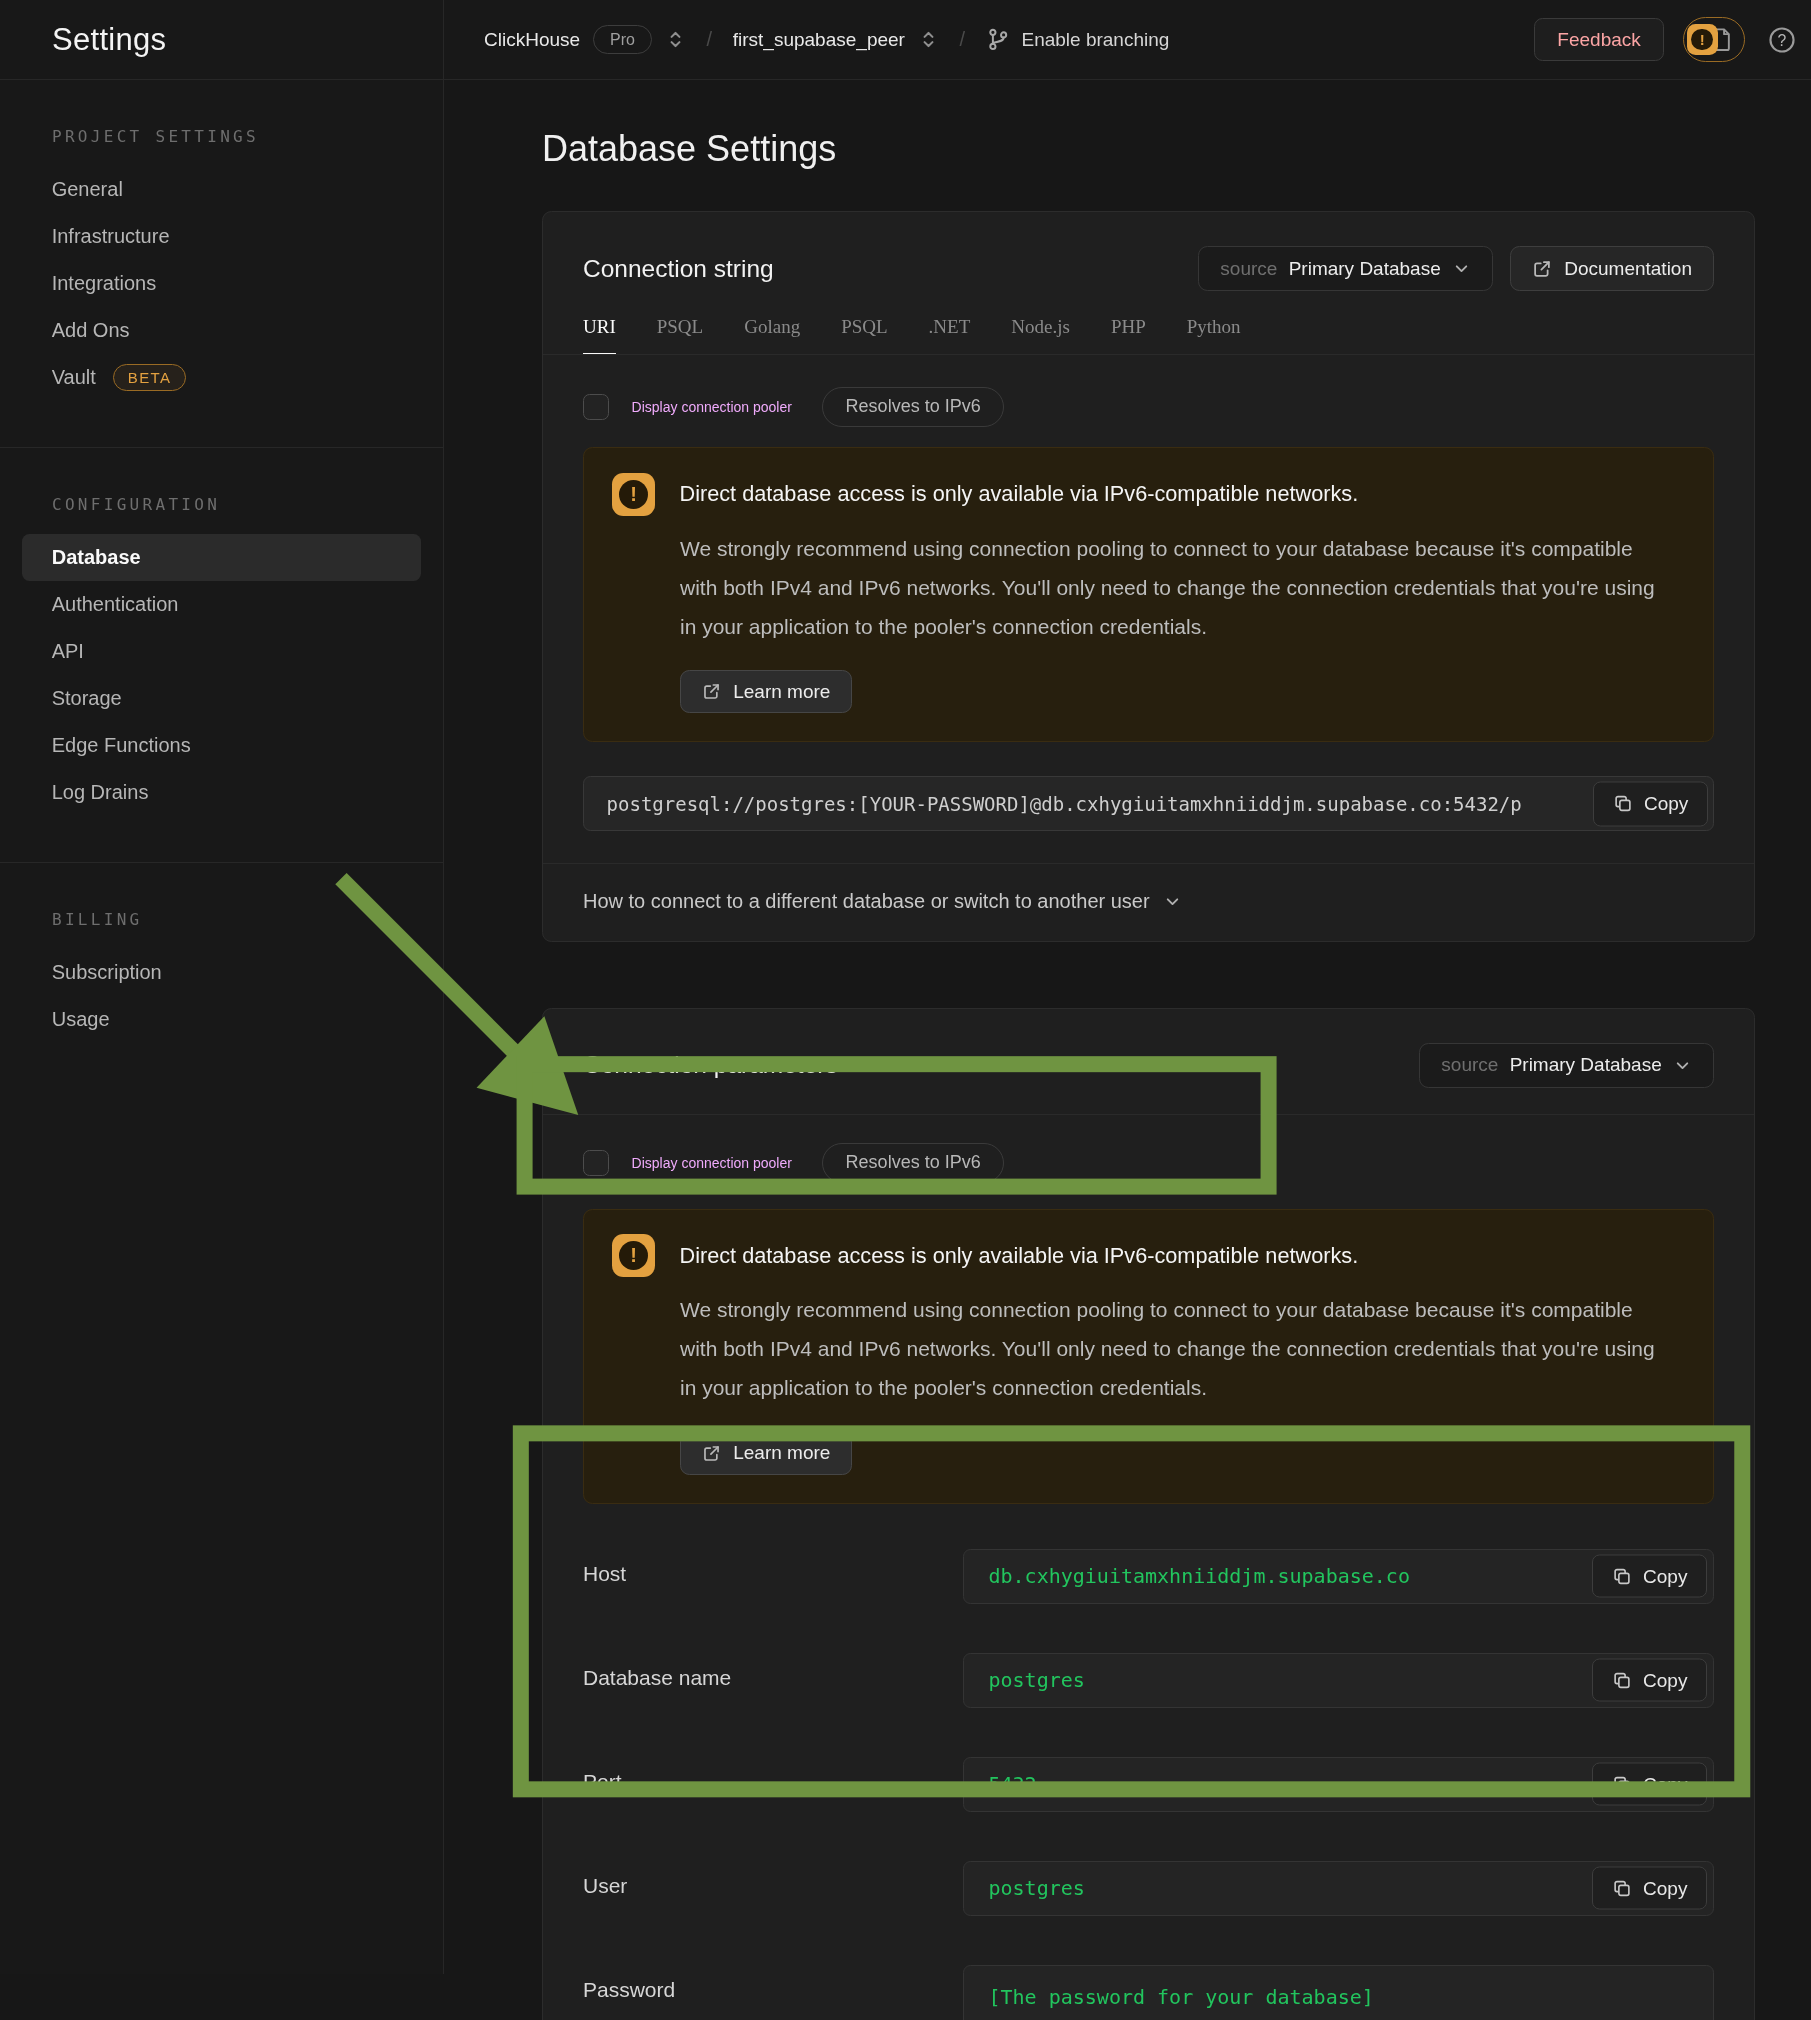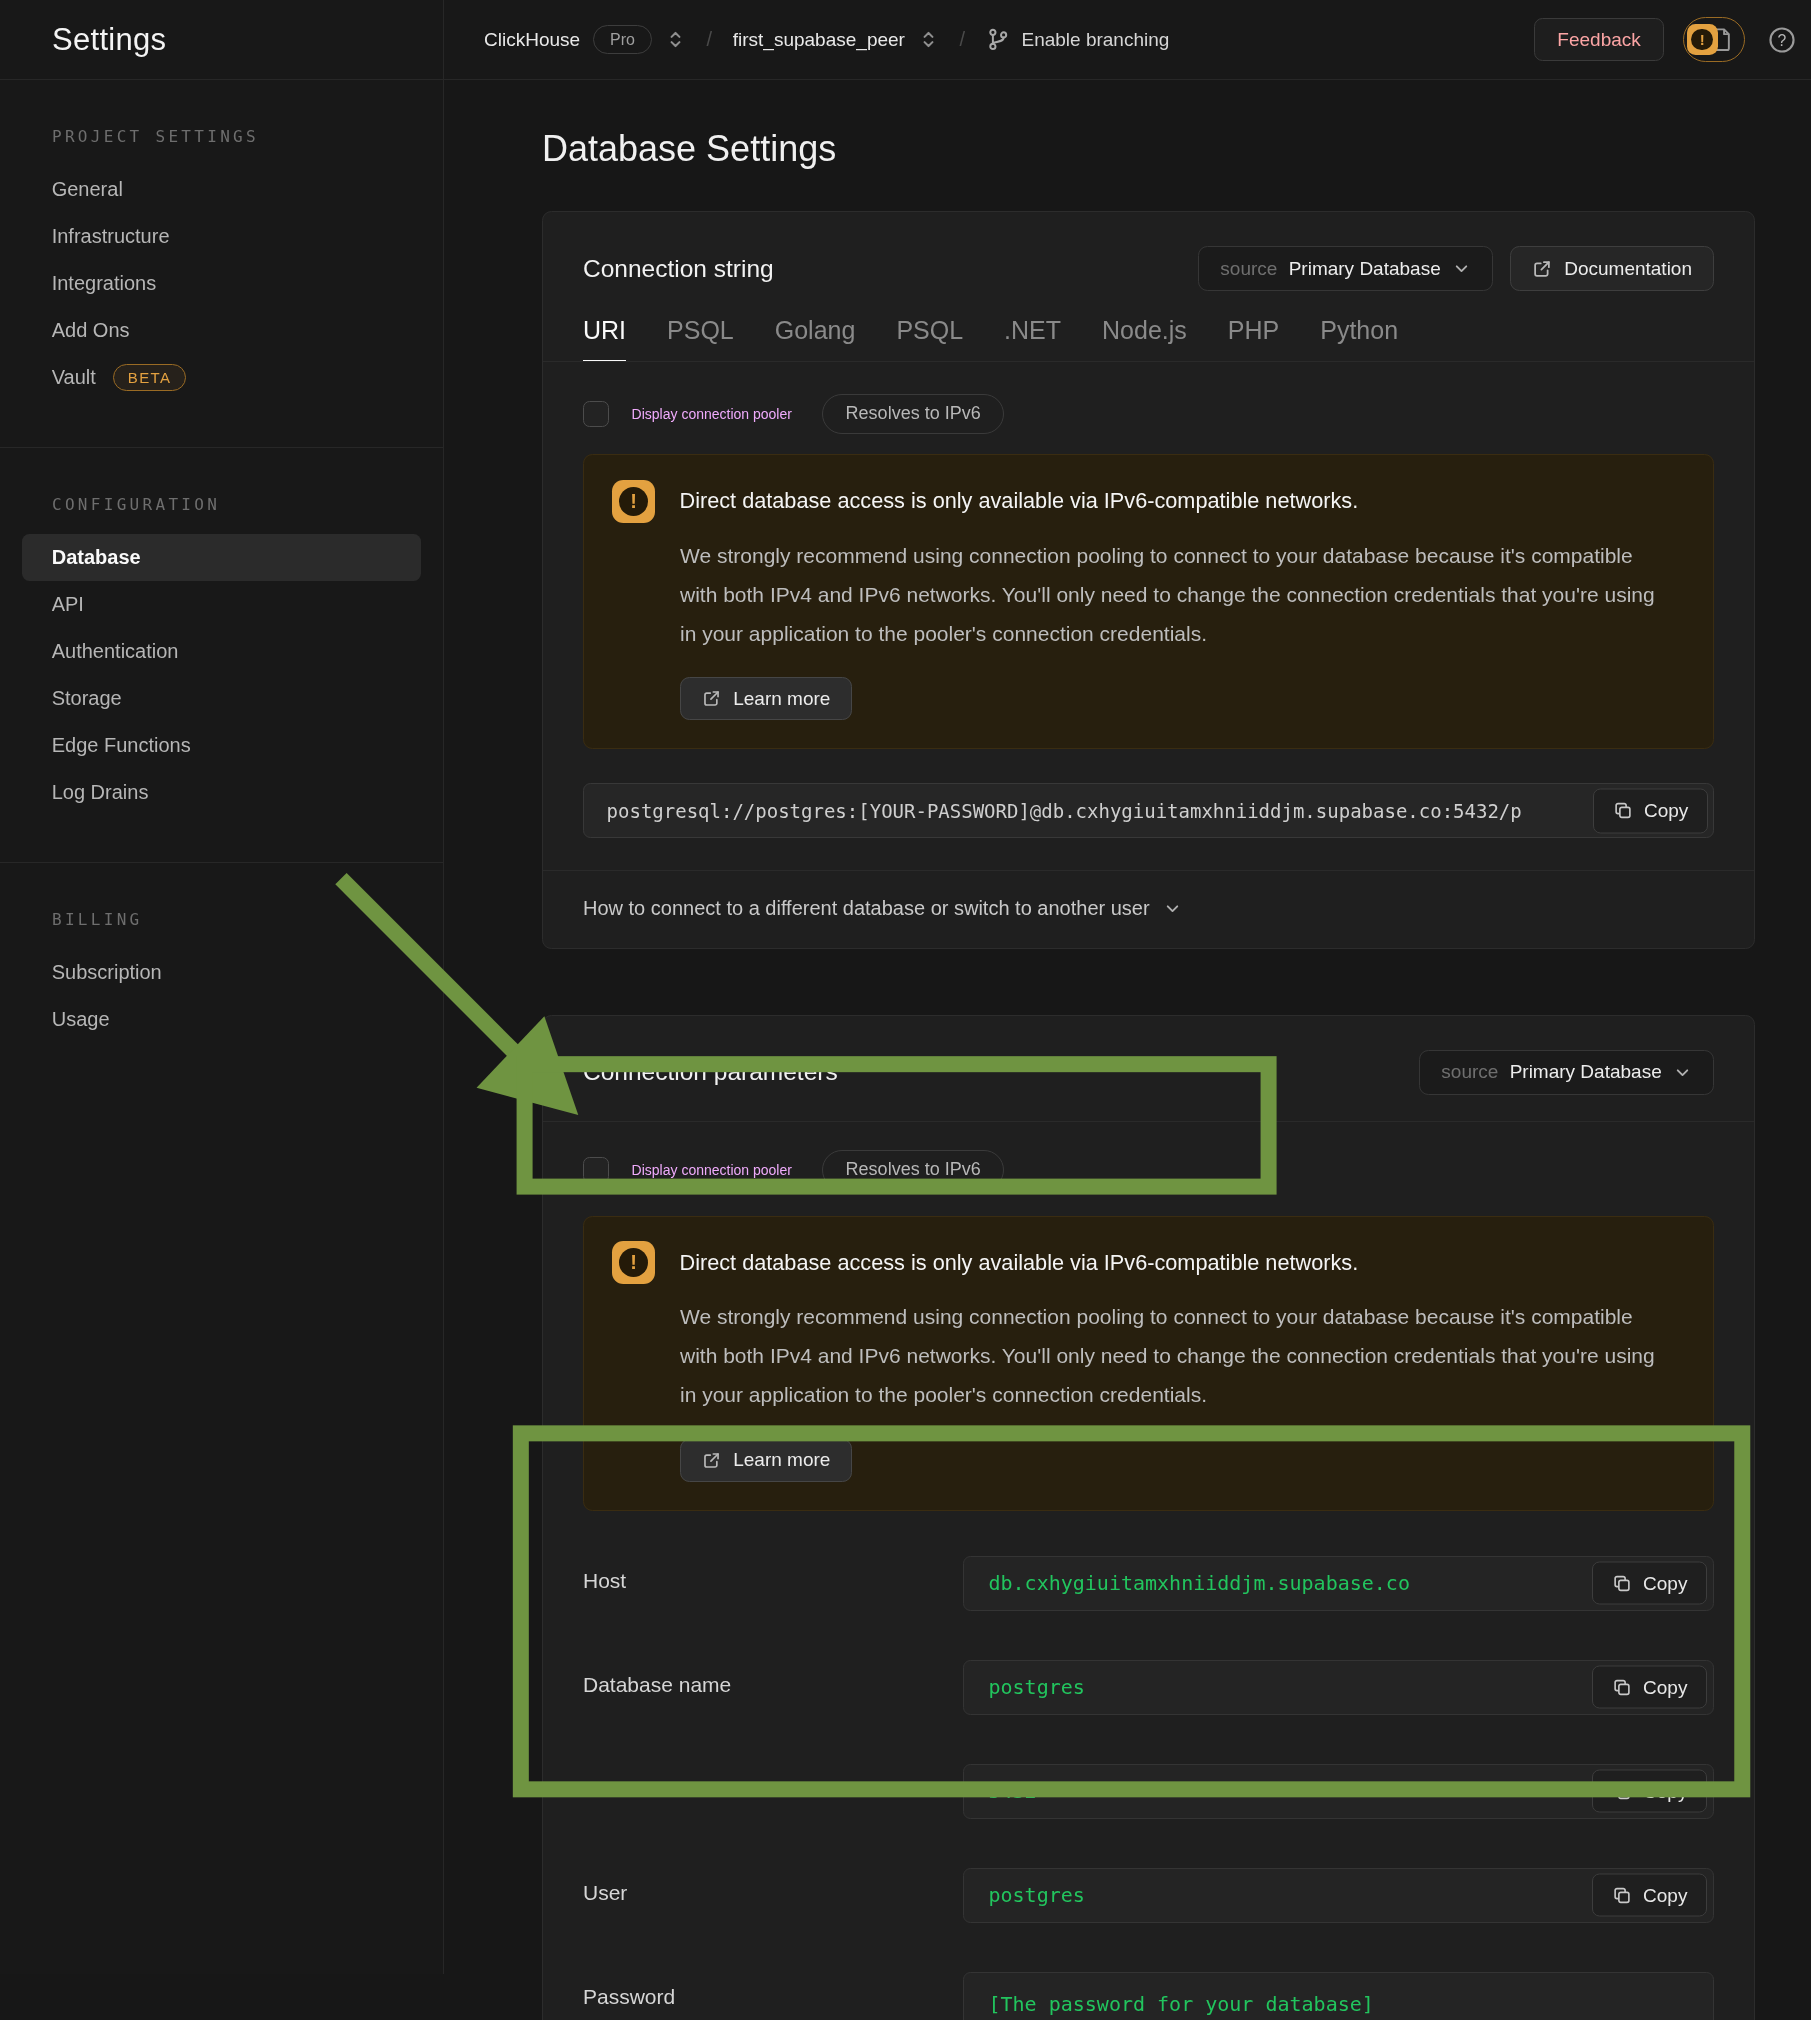--- a/index.html
+++ b/index.html
@@ -98,21 +98,21 @@
   }
   .src-label { color:#6f6f6f; }
   .src-value { color:#ededed; }
   .btn {
     height:45px; display:inline-flex; align-items:center; gap:12.2px; padding:0 21px;
     background:#262626; border:0.9px solid #3e3e3e; border-radius:9.4px;
     font-size:19px; color:#ececec; cursor:pointer;
   }
 
   .tabs { display:flex; gap:41px; padding:0 40px; margin-top:24.5px; border-bottom:0.9px solid #2a2a2a; }
-  .tab { font-size:25px; color:#8a8a8a; padding-bottom:15px; border-bottom:1.9px solid transparent; cursor:pointer; }
+  .tab { font-size:19px; color:#8a8a8a; padding-bottom:15px; border-bottom:1.9px solid transparent; cursor:pointer;font-family:Liberation Serif, serif; }
   .tab.active { color:#fafafa; border-bottom-color:#fafafa; }
 
   .pooler-row { display:flex; align-items:center; gap:22.6px; padding:32px 40px 9.4px 40px; }
   .pooler-row.p2 { padding:28px 40px 11.3px 40px; }
   .checkbox {
     width:26px; height:26px; border:1.4px solid #4c4c4c; border-radius:6.6px;
     background:rgba(255,255,255,0.02); cursor:pointer; flex:none;
   }
   .pooler-label { font-size:14px; color:#f0abfc; }
   .ipv6-pill {
@@ -208,24 +208,24 @@
       <span class="beta-badge">BETA</span>
     </div>
   </div>
 
   <div class="side-section">
     <div class="side-label">CONFIGURATION</div>
     <div class="nav-item active">
         <span>Database</span>
       </div>
     <div class="nav-item">
+        <span>Authentication</span>
+      </div>
+    <div class="nav-item">
         <span>API</span>
-      </div>
-    <div class="nav-item">
-        <span>Authentication</span>
       </div>
     <div class="nav-item">
         <span>Storage</span>
       </div>
     <div class="nav-item">
         <span>Edge Functions</span>
       </div>
     <div class="nav-item">
         <span>Log Drains</span>
       </div>

